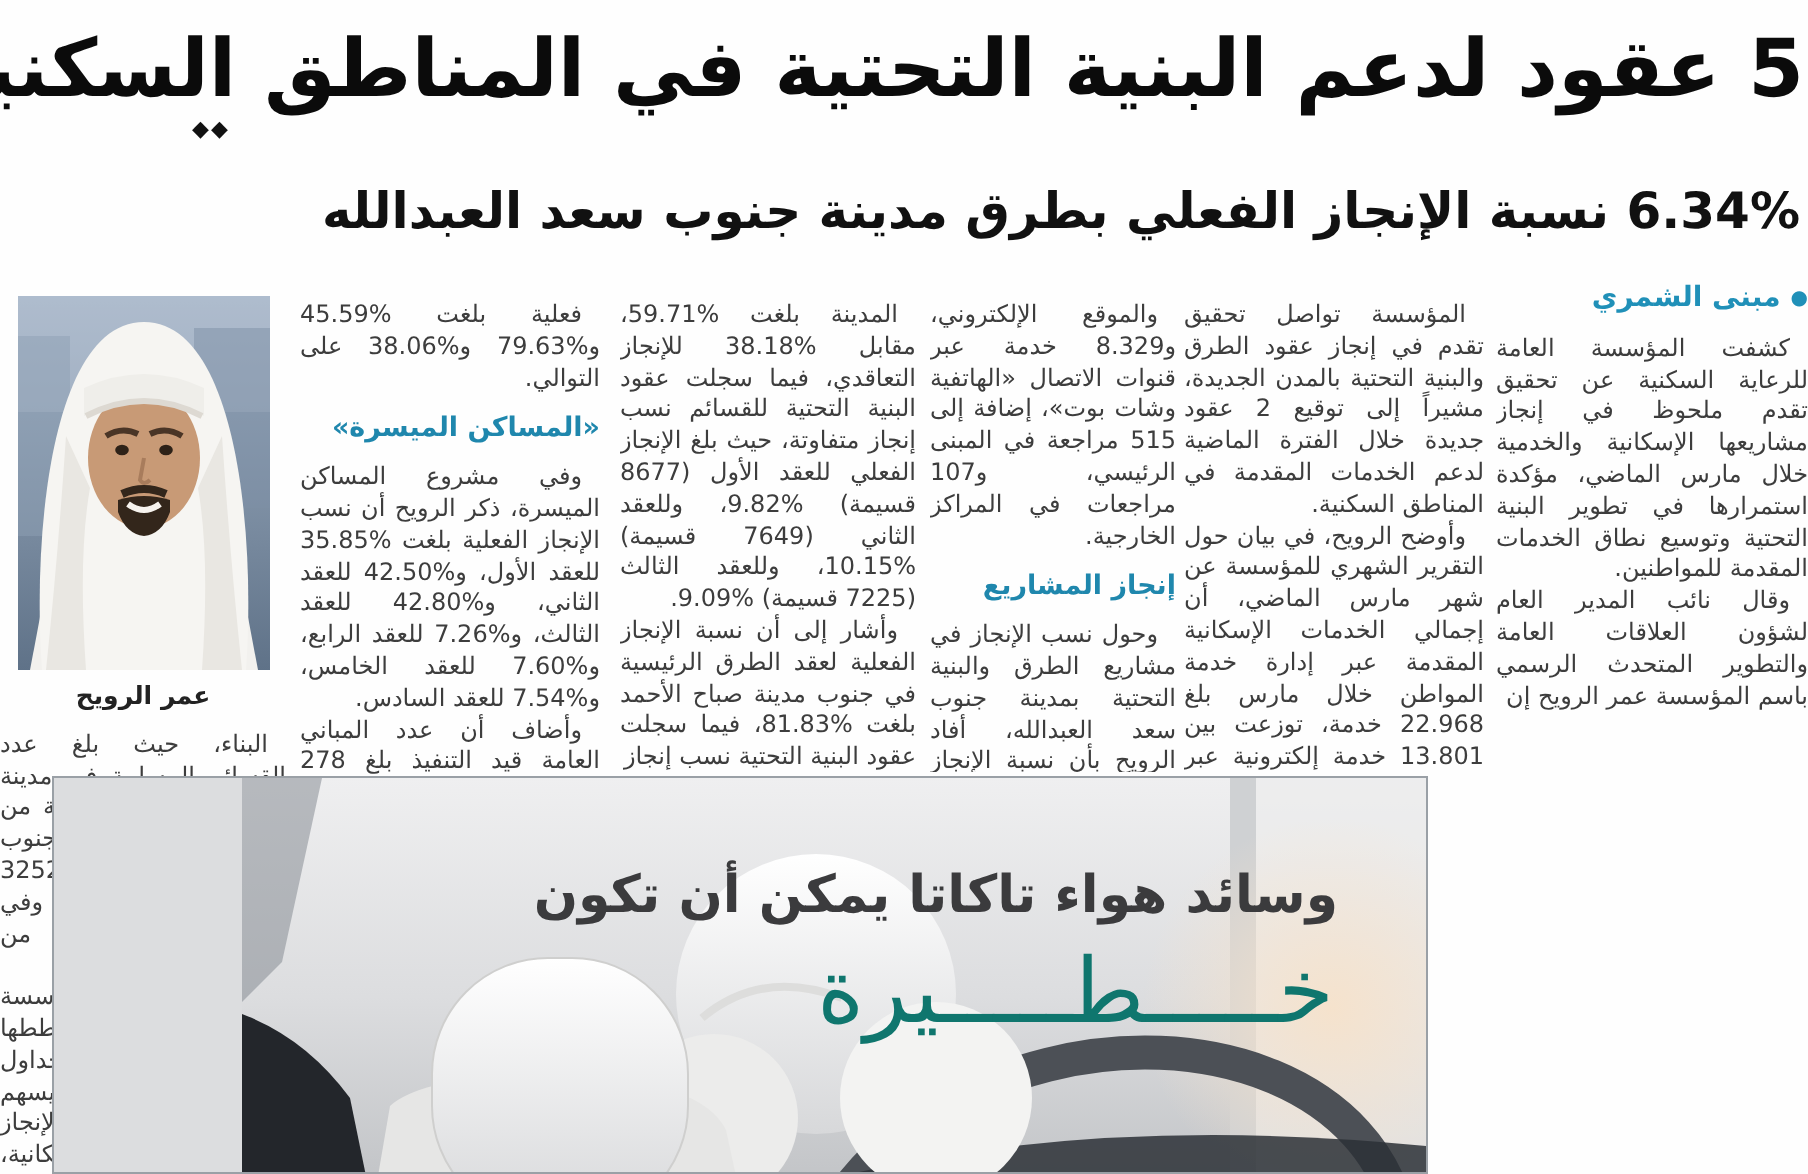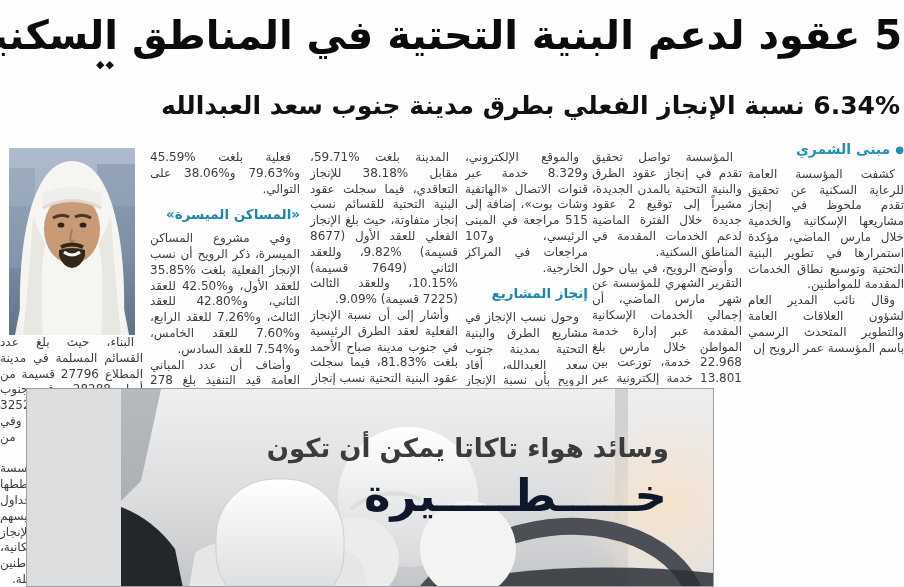--- a/index.html
+++ b/index.html
@@ -54,21 +54,21 @@
     position:absolute; left:26px; top:248px; width:688px; height:199px;
     border:1px solid #9aa0a6; overflow:hidden; background:#dcdddf;
   }
   .ad svg { position:absolute; inset:0; }
   .ad-line1 {
     position:absolute; top:44px; right:44px;
     font-size:26px; font-weight:600; color:#3b3b3d; white-space:nowrap;
   }
   .ad-line2 {
     position:absolute; top:84px; right:46px;
-    font-size:45px; font-weight:bold; color:#0f172a; white-space:nowrap;
+    font-size:45px; font-weight:normal; color:#0f766e; white-space:nowrap;
     line-height:1;
   }
 </style>
 </head>
 <body>
 
 <div class="page">
 
   <h1 class="headline">5 عقود لدعم البنية التحتية في المناطق السكنية</h1>
   <div class="decor">◆◆</div>
@@ -142,20 +142,21 @@
           <ellipse cx="74" cy="77" rx="3.4" ry="2.6" fill="#2e2218"></ellipse>
 
           <path d="M63,81 L61,92 Q63,95 66,92" stroke="#a87c5c" stroke-width="2" fill="none"></path>
 
           <path d="M52,99 Q63,94 74,99" stroke="#33261b" stroke-width="4" fill="none"></path>
           <path d="M50,102 Q63,98 76,102 L76,108 Q72,119 63,120 Q54,119 50,108 Z" fill="#33261b"></path>
 
           <path d="M55,104 Q63,110 71,104" stroke="#f7f3ee" stroke-width="3" fill="none"></path>
         </svg>
       </figure>
+      <div class="photo-caption">عمر الرويح</div>
       <p>البناء، حيث بلغ عدد القسائم المسلمة في مدينة المطلاع 27796 قسيمة من أصل 28288، وفي جنوب عبدالله المبارك 3252 قسيمة من أصل 3260، وفي خيطان 1423 قسيمة من أصل 1448.</p>
       <p>وشدد على أن المؤسسة مستمرة في تنفيذ خططها الإسكانية وفق الجداول الزمنية المعتمدة، بما يسهم في تسريع وتيرة الإنجاز وتلبية الطلبات الإسكانية، تحقيقا لتطلعات المواطنين وتوفير بيئة سكنية متكاملة.</p>
     </div>
 
     <div class="ad">
       <svg viewBox="0 0 592 199" width="592" height="199">
         <defs>
           <linearGradient id="adbg" x1="0" y1="0" x2="0" y2="1">
             <stop offset="0" stop-color="#efeff0"></stop>
             <stop offset="0.55" stop-color="#dcdddf"></stop>

